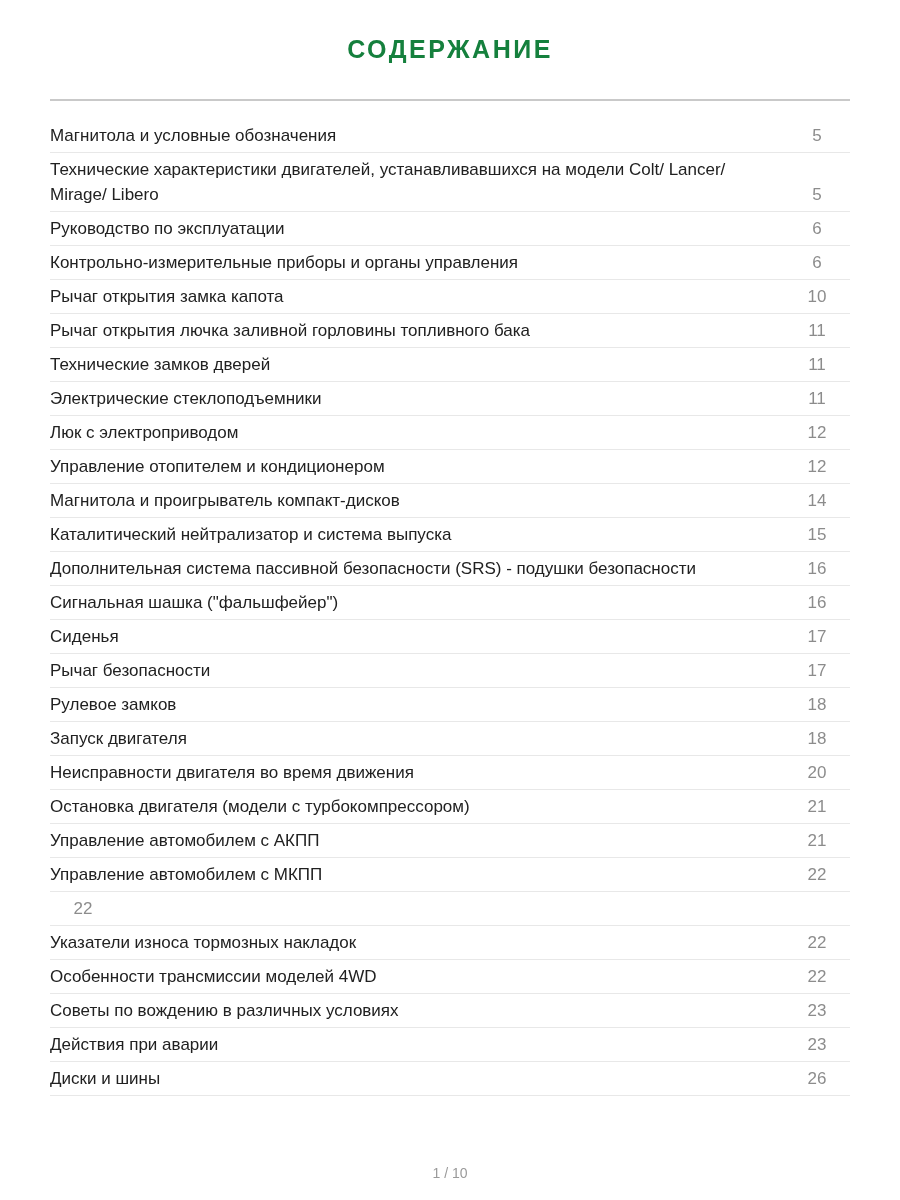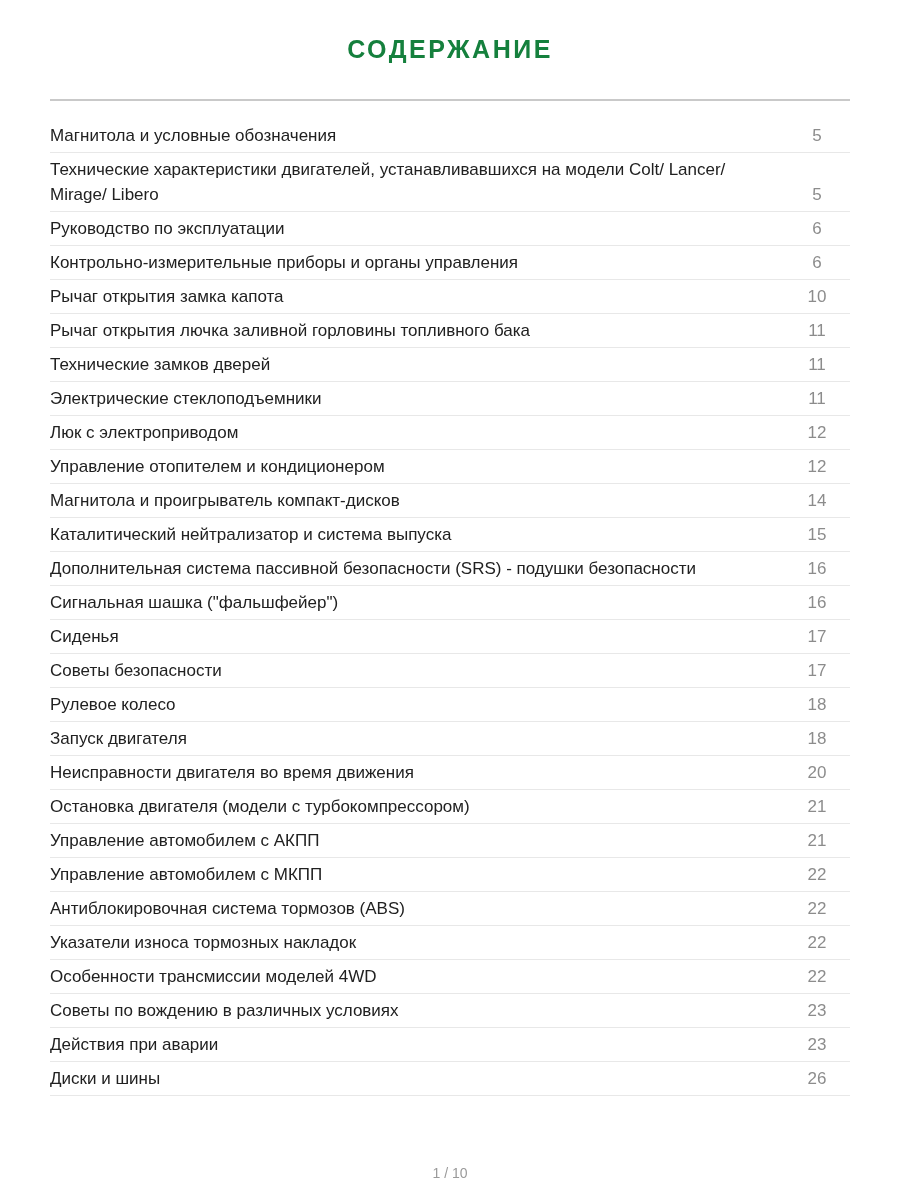--- a/index.html
+++ b/index.html
@@ -135,26 +135,26 @@
     <span class="entry-title">Сигнальная шашка ("фальшфейер")</span>
     <span class="entry-page">16</span>
   </div>
 
   <div class="toc-row">
     <span class="entry-title">Сиденья</span>
     <span class="entry-page">17</span>
   </div>
 
   <div class="toc-row">
-    <span class="entry-title">Советы безопасности</span>
+    <span class="entry-title">Рычаг безопасности</span>
     <span class="entry-page">17</span>
   </div>
 
   <div class="toc-row">
-    <span class="entry-title">Рулевое колесо</span>
+    <span class="entry-title">Рулевое замков</span>
     <span class="entry-page">18</span>
   </div>
 
   <div class="toc-row">
     <span class="entry-title">Запуск двигателя</span>
     <span class="entry-page">18</span>
   </div>
 
   <div class="toc-row">
     <span class="entry-title">Неисправности двигателя во время движения</span>
@@ -170,21 +170,20 @@
     <span class="entry-title">Управление автомобилем с АКПП</span>
     <span class="entry-page">21</span>
   </div>
 
   <div class="toc-row">
     <span class="entry-title">Управление автомобилем с МКПП</span>
     <span class="entry-page">22</span>
   </div>
 
   <div class="toc-row">
-    <span class="entry-title">Антиблокировочная система тормозов (ABS)</span>
     <span class="entry-page">22</span>
   </div>
 
   <div class="toc-row">
     <span class="entry-title">Указатели износа тормозных накладок</span>
     <span class="entry-page">22</span>
   </div>
 
   <div class="toc-row">
     <span class="entry-title">Особенности трансмиссии моделей 4WD</span>

